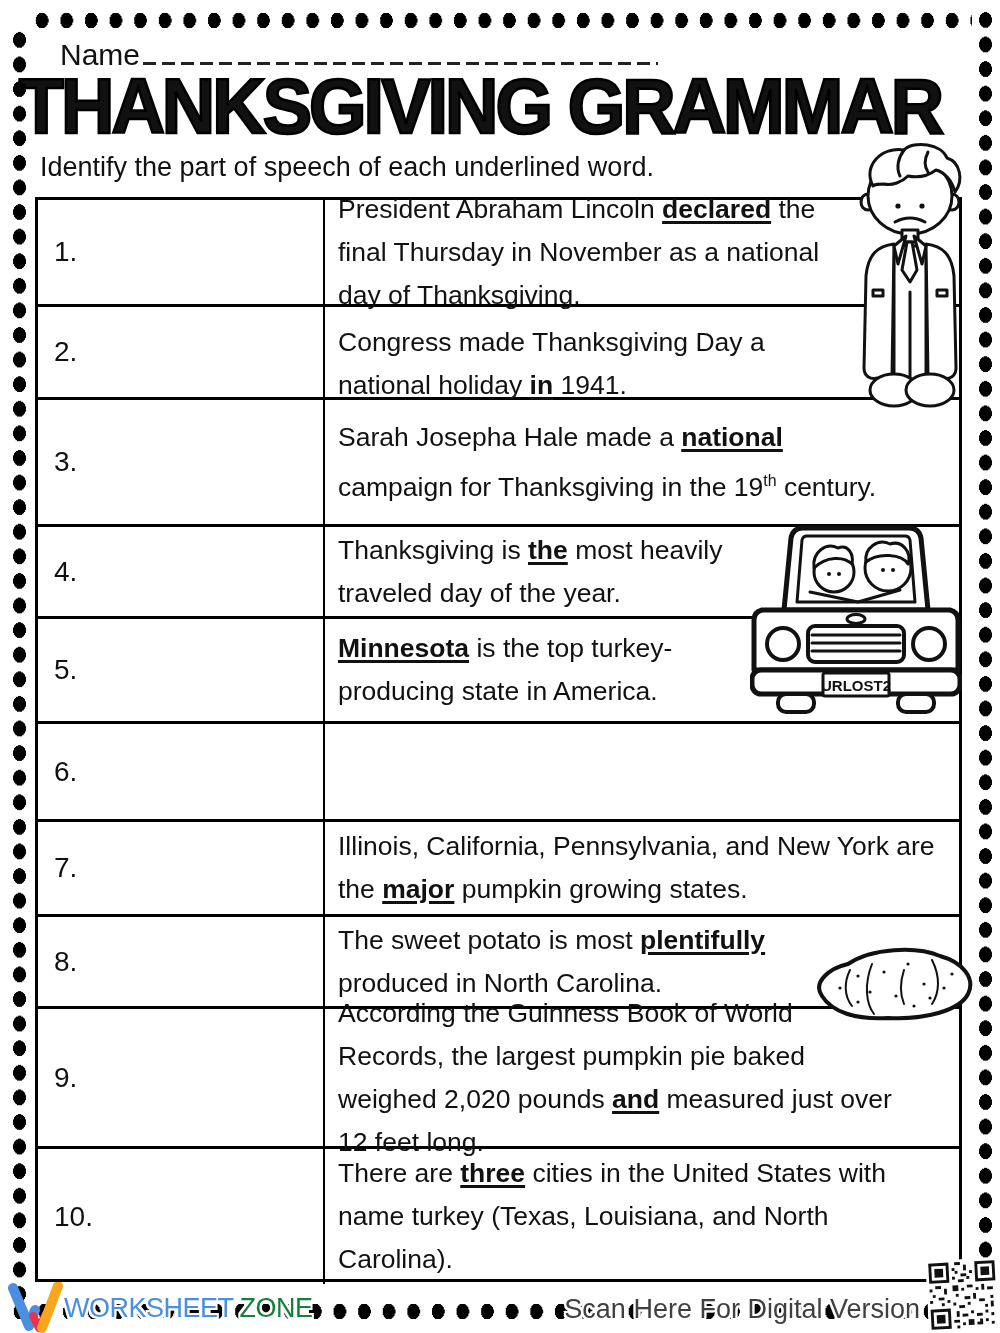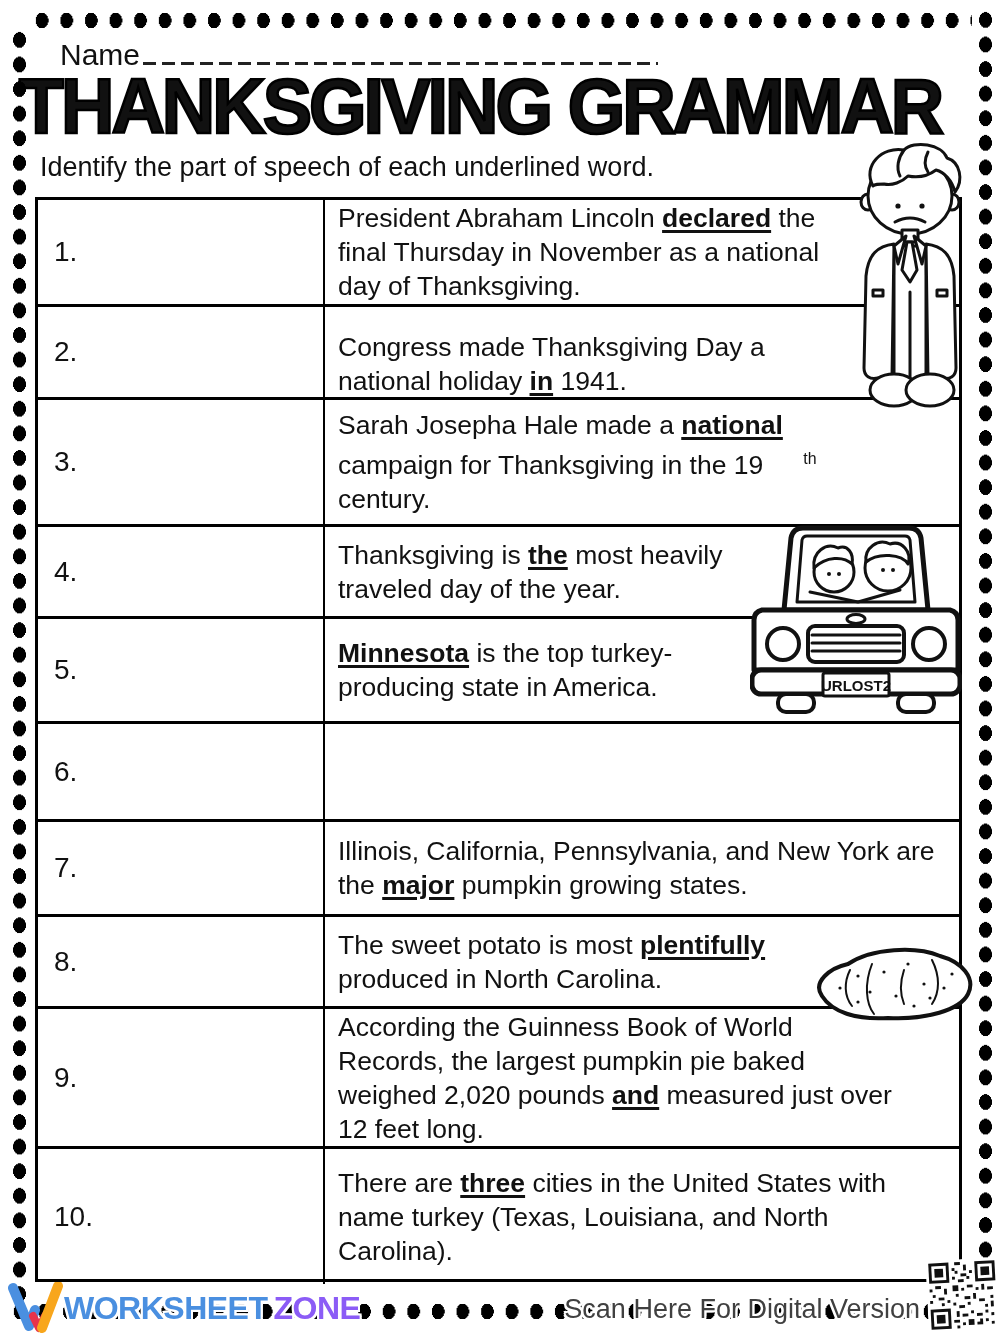--- a/index.html
+++ b/index.html
@@ -29,46 +29,46 @@
   .instruction{position:absolute;left:40px;top:152px;font-size:27px;}
 
   
   .qtable{position:absolute;left:35px;top:197px;width:927px;height:1085px;
           border:3px solid #000;box-sizing:border-box;background:#fff;}
   .q-row{display:flex;border-bottom:3px solid #000;box-sizing:border-box;}
   .q-row:last-child{border-bottom:none;}
   .q-num{width:287px;flex:none;border-right:2.5px solid #000;box-sizing:border-box;
          display:flex;align-items:center;padding-left:16px;font-size:28px;}
   .q-cell{flex:1;display:flex;align-items:center;padding:4px 6px 4px 13px;box-sizing:border-box;}
-  .q-text{font-size:26.5px;line-height:34px;}
+  .q-text{font-size:26.5px;line-height:43px;}
   .kw{font-weight:bold;text-decoration:underline;text-decoration-thickness:2.5px;text-underline-offset:3px;}
-  sup{font-size:0.6em;margin-left:40px;}
+  sup{font-size:0.6em;}
   .q-row:nth-child(1){height:107px;}  .q-row:nth-child(1) .q-text{max-width:528px;}
   .q-row:nth-child(2){height:93px;}   .q-row:nth-child(2) .q-text{max-width:470px;margin-top:24px;}
   .q-row:nth-child(3){height:127px;}  .q-row:nth-child(3) .q-text{max-width:548px;}
   .q-row:nth-child(4){height:92px;}   .q-row:nth-child(4) .q-text{max-width:445px;}
   .q-row:nth-child(5){height:105px;}  .q-row:nth-child(5) .q-text{max-width:432px;}
   .q-row:nth-child(6){height:98px;}
   .q-row:nth-child(7){height:95px;}
   .q-row:nth-child(8){height:92px;}   .q-row:nth-child(8) .q-text{max-width:505px;}
   .q-row:nth-child(9){height:140px;}  .q-row:nth-child(9) .q-text{max-width:560px;}
   .q-row:nth-child(10){height:135px;} .q-row:nth-child(10) .q-text{max-width:595px;}
 
   
   .boy{position:absolute;left:848px;top:142px;z-index:2;}
   .car{position:absolute;left:750px;top:522px;z-index:2;}
   .potato{position:absolute;left:812px;top:944px;z-index:2;}
   .qr{position:absolute;left:927px;top:1259px;z-index:3;transform:rotate(-3deg);}
 
   
   .logo{position:absolute;left:6px;top:1282px;display:flex;align-items:center;z-index:2;}
-  .logo-text{font-size:32px;font-weight:bold;letter-spacing:-0.5px;white-space:nowrap;
+  .logo-text{font-size:27px;font-weight:normal;letter-spacing:-0.5px;white-space:nowrap;
      text-shadow:-2px -2px 0 #fff,2px -2px 0 #fff,-2px 2px 0 #fff,2px 2px 0 #fff,0 -2px 0 #fff,0 2px 0 #fff,-2px 0 0 #fff,2px 0 0 #fff;text-align:center;}
   .brand-first{color:#4a8fe0;}
-  .brand-second{color:#8b5cf6;margin-left:6px;}
+  .brand-second{color:#15803d;margin-left:6px;}
   .scan-text{position:absolute;right:80px;top:1294px;font-size:27px;color:#404040;z-index:2;white-space:nowrap;
      text-shadow:-2px -2px 0 #fff,2px -2px 0 #fff,-2px 2px 0 #fff,2px 2px 0 #fff,0 -2px 0 #fff,0 2px 0 #fff,-2px 0 0 #fff,2px 0 0 #fff;}
 </style>
 </head>
 <body>
 
 <div class="page">
 
   <div class="dots-h dots-top"></div>
   <div class="dots-v dots-left"></div>

